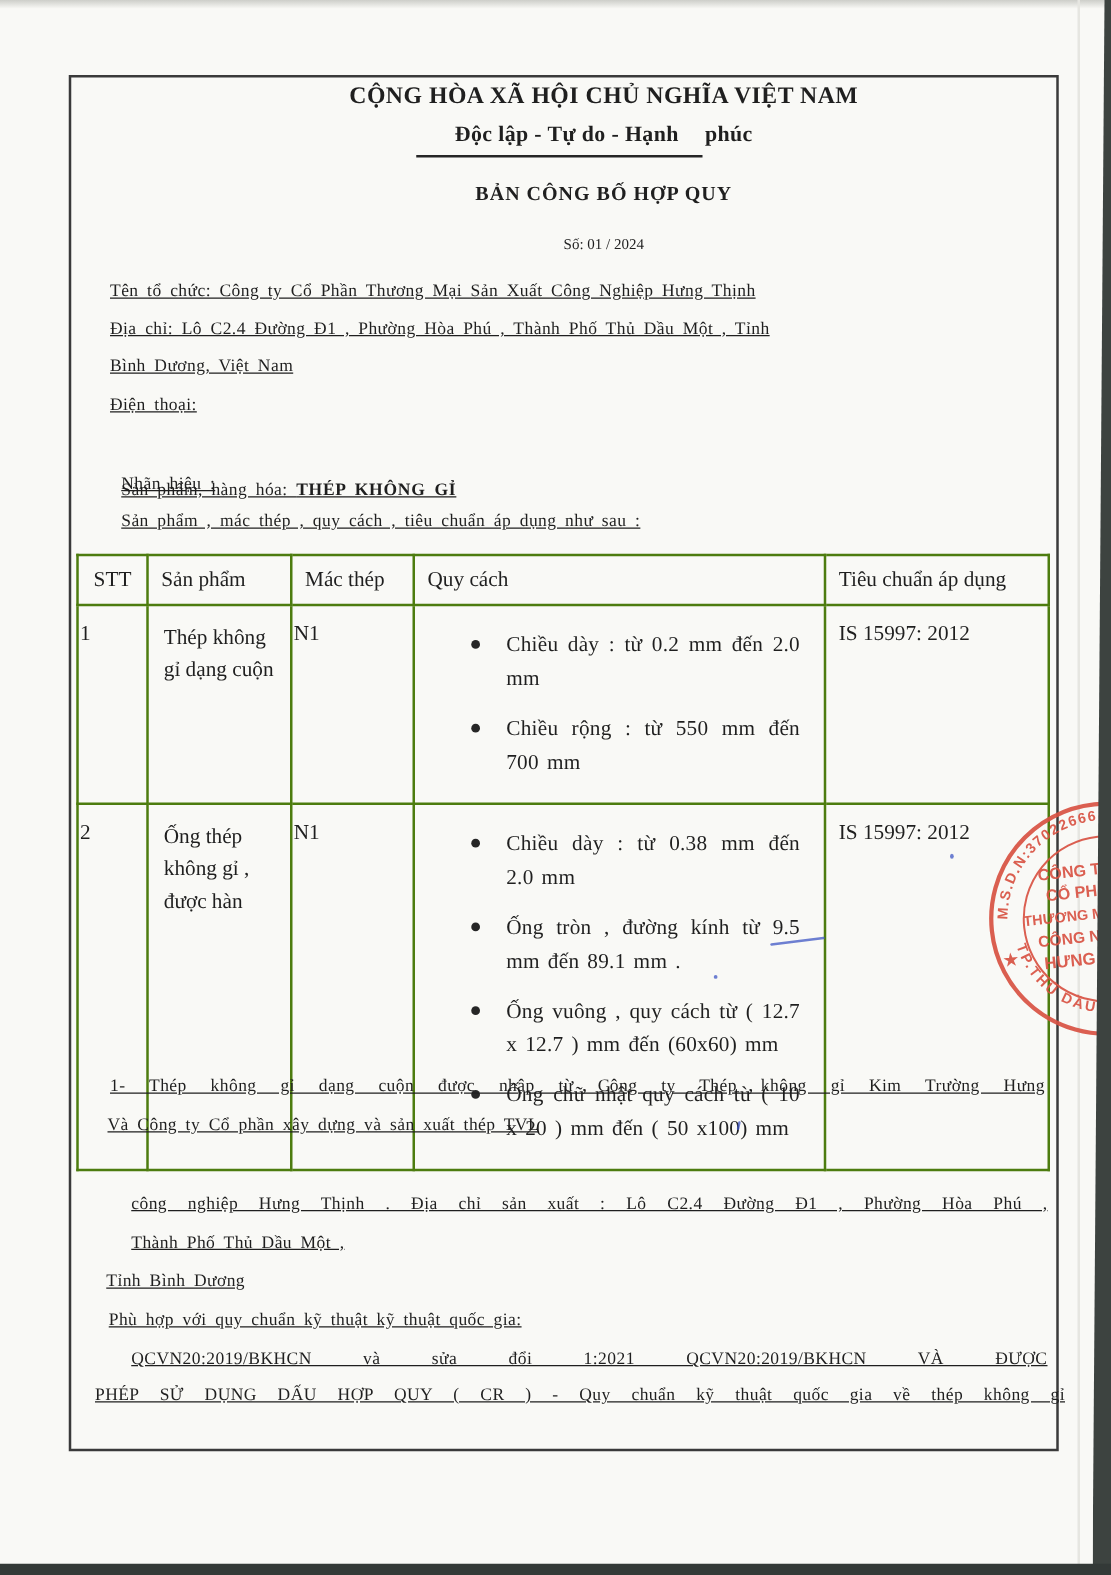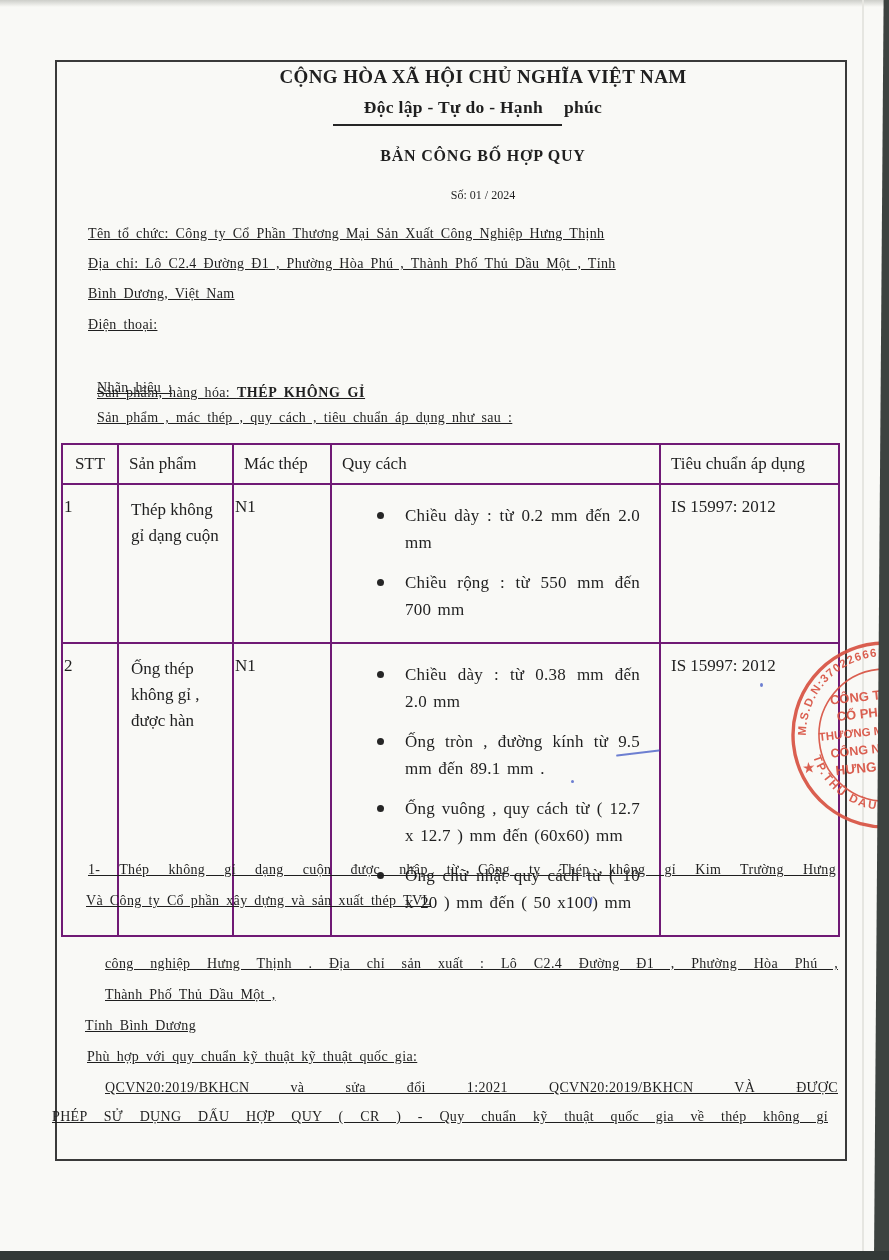--- a/index.html
+++ b/index.html
@@ -23,21 +23,21 @@
   .motto .tail{margin-left:21px;}
   .motto-underline{left:333px;top:124px;width:229px;height:2px;background:#262626;}
   .doc-title{top:147px;font-size:16px;font-weight:bold;letter-spacing:.8px;}
   .doc-no{top:188px;font-size:12px;}
   
   .bodyline{font-size:14px;line-height:26px;letter-spacing:.35px;word-spacing:3px;white-space:nowrap;text-decoration:underline;}
   .j{white-space:normal;text-align:justify;text-align-last:justify;}
   .bold{font-weight:bold;}
   
   table.doc{border-collapse:collapse;table-layout:fixed;}
-  table.doc td,table.doc th{border:2px solid #701a75;vertical-align:top;font-size:17px;font-weight:normal;text-align:left;box-sizing:border-box;}
+  table.doc td,table.doc th{border:2px solid #4d7c0f;vertical-align:top;font-size:17px;font-weight:normal;text-align:left;box-sizing:border-box;}
   th.h{padding:9px 8px 6px 10px;font-size:17.5px;}
   th.h.c{text-align:center;padding-left:0;padding-right:0;}
   td.c{text-align:center;padding-top:12px;}
   td.pname{padding:12px 12px 6px 12px;text-align:justify;line-height:26px;}
   td.std{padding:12px 6px 6px 10px;}
   td.qc{padding:12px 14px 6px 12px;}
   ul.spec{list-style:none;margin:5px;padding:0;font-family:Liberation Serif, serif;}
   ul.spec li{position:relative;padding-left:56px;margin-bottom:13px;line-height:27px;text-align:justify;letter-spacing:.2px;word-spacing:2px;}
   ul.spec li .dot{position:absolute;left:28px;top:10px;width:7px;height:7px;border-radius:50%;background:#262626;}
   
@@ -121,21 +121,21 @@
   </tbody>
     </table>
 
   <div class="abs bodyline j" style="left:88px;top:857px;width:748px;">1-  Thép không gỉ dạng cuộn được nhập từ Công ty Thép không gỉ Kim Trường Hưng</div>
   <div class="abs bodyline" style="left:86px;top:888px;">Và Công ty Cổ phần xây dựng và sản xuất thép TVL</div>
   <div class="abs bodyline j" style="left:105px;top:951px;width:733px;">công nghiệp Hưng Thịnh . Địa chỉ sản xuất : Lô C2.4 Đường Đ1 , Phường Hòa Phú ,</div>
   <div class="abs bodyline" style="left:105px;top:982px;">Thành Phố Thủ Dầu Một ,</div>
   <div class="abs bodyline" style="left:85px;top:1013px;">Tỉnh Bình Dương</div>
   <div class="abs bodyline" style="left:87px;top:1044px;">Phù hợp với quy chuẩn kỹ thuật kỹ thuật quốc gia:</div>
   <div class="abs bodyline j" style="left:105px;top:1075px;width:733px;word-spacing:7px;">QCVN20:2019/BKHCN và sửa đổi 1:2021 QCVN20:2019/BKHCN VÀ ĐƯỢC</div>
-  <div class="abs bodyline j" style="left:52px;top:1104px;width:776px;word-spacing:2px;">PHÉP SỬ DỤNG DẤU HỢP QUY ( CR ) -  Quy chuẩn kỹ thuật quốc gia về thép không gỉ</div>
+  <div class="abs bodyline j" style="left:76px;top:1104px;width:776px;word-spacing:2px;">PHÉP SỬ DỤNG DẤU HỢP QUY ( CR ) -  Quy chuẩn kỹ thuật quốc gia về thép không gỉ</div>
 
   <svg class="abs stamp" viewBox="0 0 129 212">
     <g transform="rotate(-6 125 105)">
       <circle cx="125" cy="105" r="92" fill="none" stroke="#d85243" stroke-width="3.4"></circle>
       <circle cx="125" cy="105" r="66" fill="none" stroke="#d85243" stroke-width="1.6"></circle>
       <defs>
         <path id="arcTop" d="M 46 105 A 79 79 0 0 1 204 105" fill="none"></path>
         <path id="arcBottom" d="M 50 105 A 75 75 0 0 0 200 105" fill="none"></path>
       </defs>
       <text font-size="11.5" letter-spacing="1.2">

